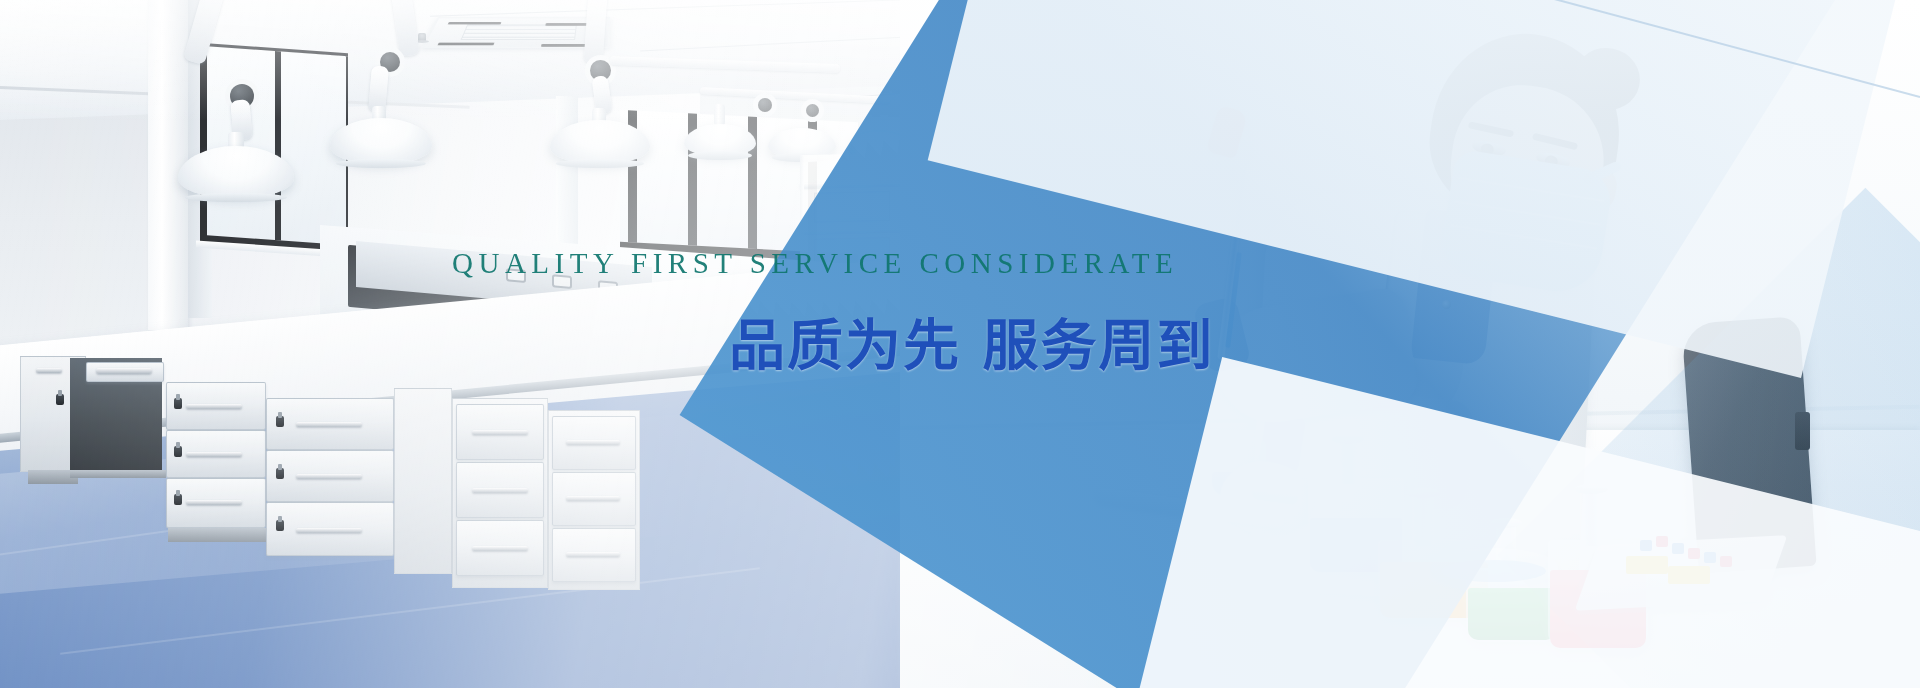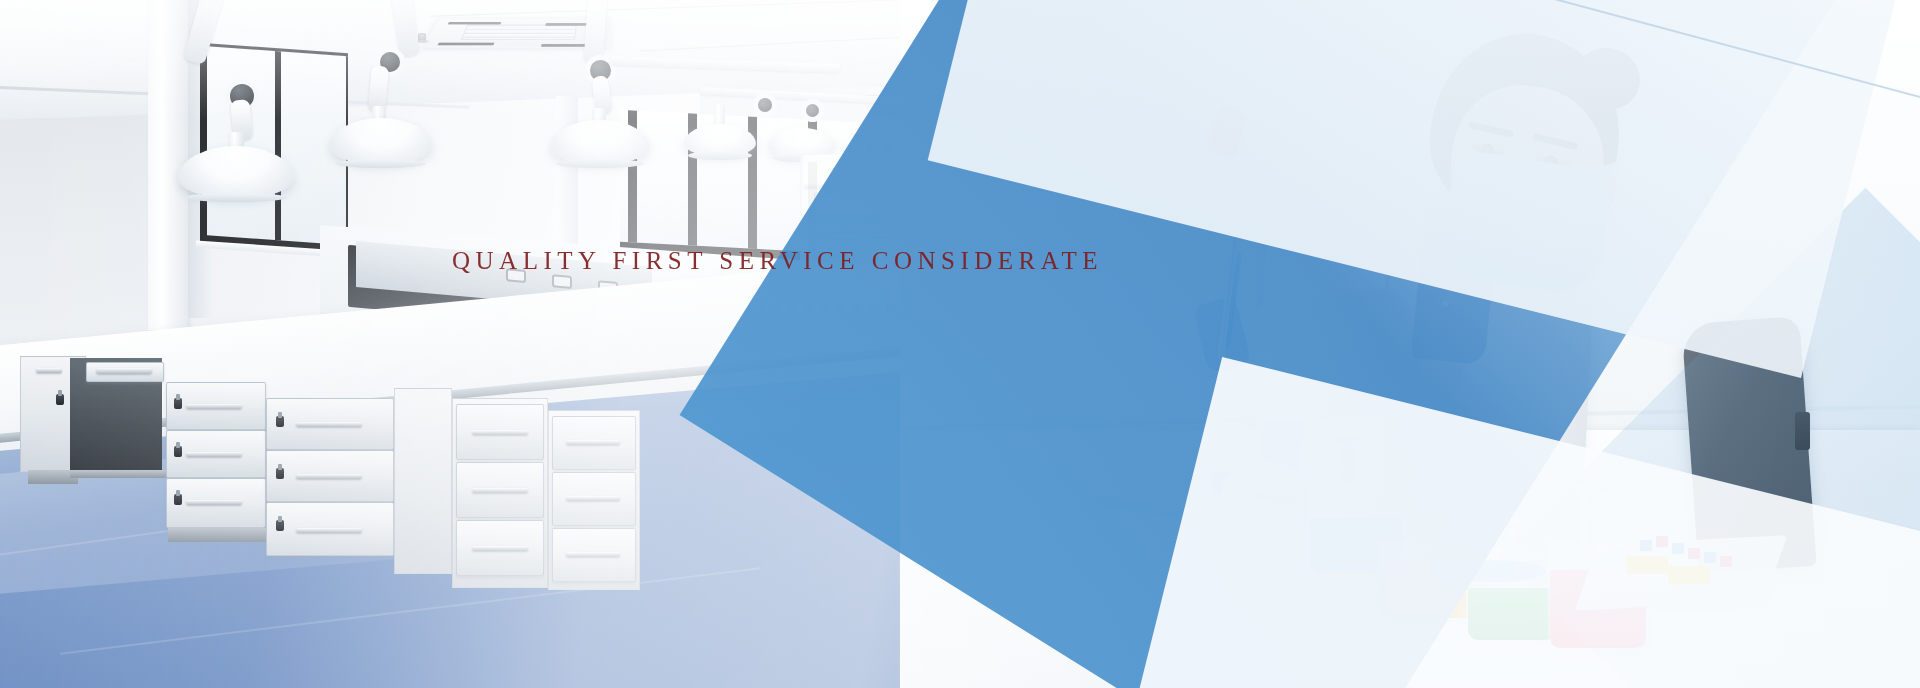--- a/index.html
+++ b/index.html
@@ -574,23 +574,23 @@
     transform-origin:bottom right;
     pointer-events:none;
   }
 
   
   .copy { position:absolute; left:0; top:0; width:100%; height:100%; }
 
   .tagline-en {
     position:absolute; left:452px; top:247px;
     font-family:"Liberation Serif", "DejaVu Serif", serif;
-    font-size:25px;
+    font-size:29px;
     letter-spacing:5.5px;
-    color:#7f1d1d;
+    color:#0f766e;
     opacity:.92;
     white-space:nowrap;
   }
 
   .headline {
     position:absolute; left:729px; top:300px;
     font-family:"DejaVu Sans","Liberation Sans",sans-serif;
     font-size:56px;
     font-weight:700;
     letter-spacing:2px;
@@ -860,16 +860,17 @@
     <div class="blue-band"></div>
     <div class="blue-band-2"></div>
     <div class="band-white-wedge"></div>
     <div class="band-bottom-wedge"></div>
     <div class="band-edge"></div>
   </div>
 
   <div class="copy">
     <div class="tagline-en">QUALITY FIRST SERVICE CONSIDERATE</div>
 
+    <div class="headline">品质为先 服务周到</div>
 
   </div>
 
 </div>
 
 </body></html>

